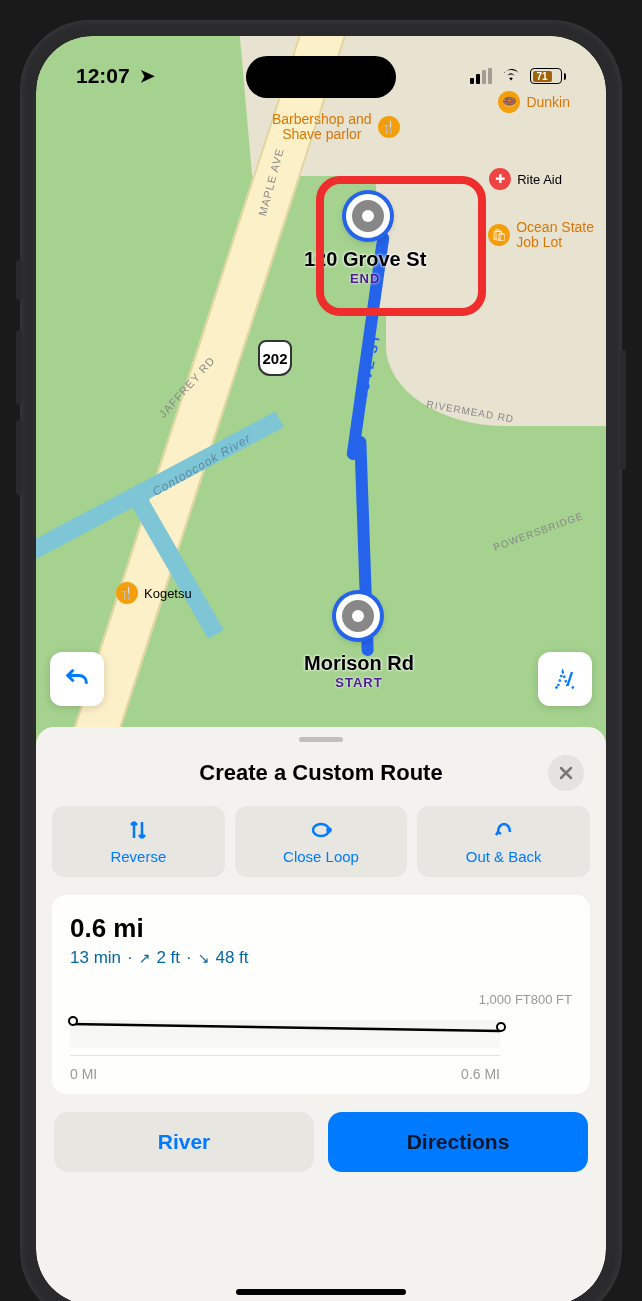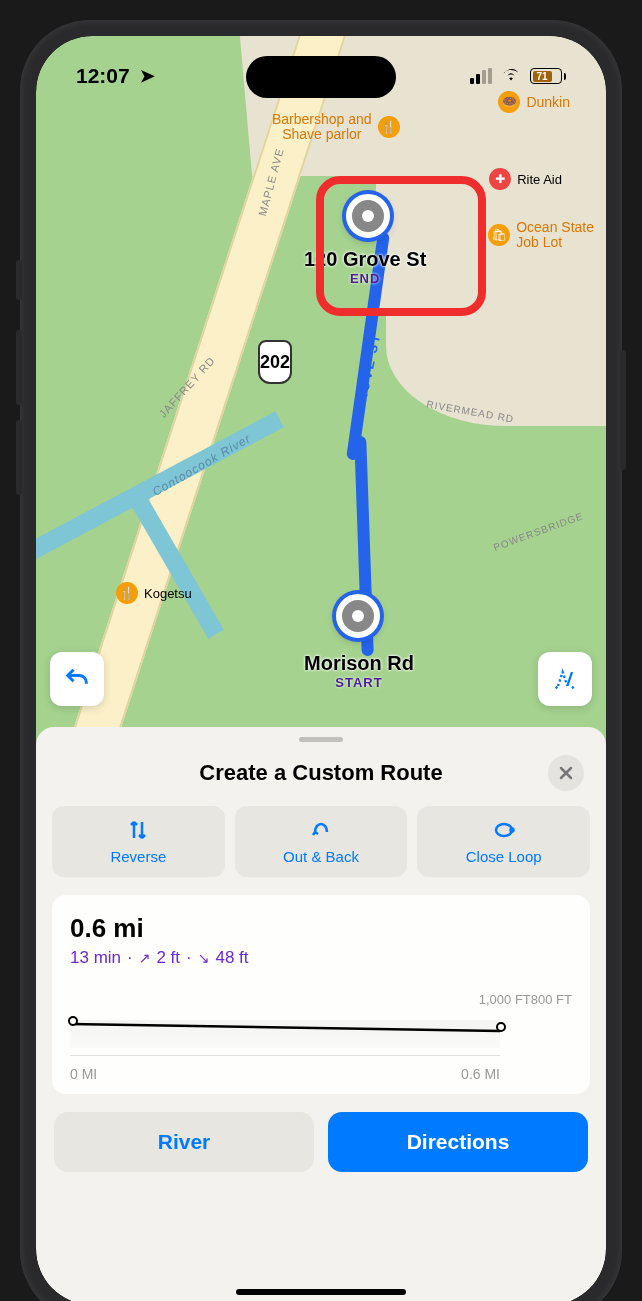--- a/index.html
+++ b/index.html
@@ -44,21 +44,21 @@
 .poi-riteaid { top: 132px; right: 44px; }
 .poi-ocean { top: 184px; right: 12px; text-align: left; line-height: 1.1; font-size: 14px; color: #d97706; }
 .poi-kogetsu { top: 546px; left: 80px; }
 .street-label { position: absolute; font-size: 11px; color: #888; font-weight: 500; letter-spacing: 1px; }
 .sl-maple { top: 140px; left: 200px; transform: rotate(-75deg); }
 .sl-jaffrey { top: 345px; left: 112px; transform: rotate(-48deg); }
 .sl-rivermead { top: 370px; left: 390px; transform: rotate(10deg); font-size: 10px; }
 .sl-powers { top: 490px; right: 20px; transform: rotate(-20deg); font-size: 10px; }
 .sl-river-name { top: 422px; left: 110px; transform: rotate(-30deg); color: #5a8ca5; font-style: italic; font-size: 12px; }
 .sl-grove { top: 330px; left: 290px; transform: rotate(-78deg); color: #2563eb; font-size: 13px; font-weight: 700; letter-spacing: 2px; }
-.route-shield { position: absolute; top: 304px; left: 222px; width: 34px; height: 44px; background: #fff; border: 2px solid #333; border-radius: 8px 8px 12px 12px; display: flex; align-items: center; justify-content: center; font-size: 18px; font-weight: 700; }
+.route-shield { position: absolute; top: 304px; left: 222px; width: 34px; height: 36px; background: #fff; border: 2px solid #333; border-radius: 8px 8px 12px 12px; display: flex; align-items: center; justify-content: center; font-size: 15px; font-weight: 700; }
 .route-line { position: absolute; width: 12px; background: #2563eb; border-radius: 6px; }
 .rl1 { top: 195px; left: 326px; height: 230px; transform: rotate(8deg); }
 .rl2 { top: 400px; left: 322px; height: 220px; transform: rotate(-2deg); }
 .route-pin { position: absolute; width: 44px; height: 44px; background: #888; border: 6px solid #fff; border-radius: 50%; box-shadow: 0 0 0 4px #2563eb, 0 3px 8px rgba(0,0,0,0.3); }
 .pin-end { top: 158px; left: 310px; }
 .pin-start { top: 558px; left: 300px; }
 .pin-inner { position: absolute; top: 50%; left: 50%; transform: translate(-50%,-50%); width: 12px; height: 12px; background: #fff; border-radius: 50%; }
 .pin-label { position: absolute; text-align: center; }
 .pin-label-title { font-size: 20px; font-weight: 700; color: #000; text-shadow: 0 0 3px #fff, 0 0 3px #fff; }
 .pin-label-sub { font-size: 13px; font-weight: 600; color: #4c1d95; letter-spacing: 1px; text-shadow: 0 0 3px #fff; }
@@ -72,35 +72,35 @@
 .sheet { position: absolute; bottom: 0; left: 0; right: 0; height: 578px; background: #f3f2ee; border-radius: 18px 18px 0 0; padding: 10px 16px 0; }
 .grabber { width: 44px; height: 5px; background: #c0c0bc; border-radius: 3px; margin: 0 auto 18px; }
 .sheet-header { display: flex; align-items: center; justify-content: center; position: relative; margin-bottom: 20px; }
 .sheet-title { font-size: 22px; font-weight: 600; }
 .close-btn { position: absolute; right: 6px; width: 36px; height: 36px; background: #e4e3df; border-radius: 50%; display: flex; align-items: center; justify-content: center; color: #777; font-size: 20px; font-weight: 400; }
 .action-row { display: flex; gap: 10px; margin-bottom: 18px; }
 .action-btn { flex: 1; background: #e7e6e1; border-radius: 12px; padding: 12px 8px; display: flex; flex-direction: column; align-items: center; gap: 6px; color: #007aff; font-size: 15px; font-weight: 500; }
 .action-btn svg { width: 24px; height: 24px; }
 .info-card { background: #fefefd; border-radius: 14px; padding: 18px 18px 12px; margin-bottom: 18px; }
 .distance { font-size: 26px; font-weight: 700; margin-bottom: 4px; }
-.stats-row { color: #6d28d9; font-size: 17px; display: flex; align-items: center; gap: 6px; margin-bottom: 24px; }
+.stats-row { color: #0369a1; font-size: 17px; display: flex; align-items: center; gap: 6px; margin-bottom: 24px; }
 .elev-arrow { font-size: 14px; }
 .elev-chart { position: relative; height: 90px; }
 .elev-labels-right { position: absolute; right: 0; display: flex; flex-direction: row; justify-content: space-between; height: 60px; top: 0; color: #999; font-size: 13px; text-align: right; }
 .elev-band { position: absolute; top: 28px; left: 0; right: 72px; height: 28px; background: linear-gradient(to bottom, rgba(0,0,0,0.04), rgba(0,0,0,0.02)); }
 .elev-line { position: absolute; top: 28px; left: 0; right: 72px; height: 12px; }
 .elev-line svg { width: 100%; height: 100%; }
 .elev-dot { position: absolute; width: 10px; height: 10px; background: #fff; border: 2.5px solid #000; border-radius: 50%; }
 .ed-start { top: 24px; left: -2px; }
 .ed-end { top: 30px; right: 66px; }
 .elev-bottom { position: absolute; bottom: 0; left: 0; right: 72px; display: flex; justify-content: space-between; color: #999; font-size: 14px; border-top: 1px solid #e0e0dc; padding-top: 10px; }
 .bottom-row { display: flex; gap: 14px; padding: 0 2px; }
 .bottom-btn { flex: 1; padding: 18px; border-radius: 14px; font-size: 21px; font-weight: 600; text-align: center; }
 .btn-save { background: #e7e6e1; color: #007aff; }
-.btn-directions { background: #007aff; color: #ffffff; }
+.btn-directions { background: #007aff; color: #0f172a; }
 .home-indicator { position: absolute; bottom: 10px; left: 50%; transform: translateX(-50%); width: 170px; height: 6px; background: #000; border-radius: 3px; }
 </style>
 </head>
 <body>
 
 <div class="phone-frame">
   <div class="side-btn btn-left-1"></div>
   <div class="side-btn btn-left-2"></div>
   <div class="side-btn btn-left-3"></div>
   <div class="side-btn btn-right"></div>
@@ -220,30 +220,30 @@
 
         <div class="action-row">
           <div class="action-btn">
             <svg viewBox="0 0 24 24" fill="none" stroke="#007aff" stroke-width="2.5">
                 <path d="M8 4v16m0-16L5 7m3-3l3 3M16 20V4m0 16l3-3m-3 3l-3-3"></path>
               </svg>
             <span>Reverse</span>
           </div>
           <div class="action-btn">
             <svg viewBox="0 0 24 24" fill="none" stroke="#007aff" stroke-width="2.5">
-                <path d="M6 14c0-5 3-8 6-8s6 3 6 8M6 14l-2 3m2-3l3 2"></path>
-              </svg>
-            <span>Out &amp; Back</span>
+                <ellipse cx="12" cy="12" rx="8" ry="6"></ellipse>
+                <circle cx="20" cy="12" r="1.5" fill="#007aff"></circle>
+              </svg>
+            <span>Close Loop</span>
           </div>
           <div class="action-btn">
             <svg viewBox="0 0 24 24" fill="none" stroke="#007aff" stroke-width="2.5">
-                <ellipse cx="12" cy="12" rx="8" ry="6"></ellipse>
-                <circle cx="20" cy="12" r="1.5" fill="#007aff"></circle>
-              </svg>
-            <span>Close Loop</span>
+                <path d="M6 14c0-5 3-8 6-8s6 3 6 8M6 14l-2 3m2-3l3 2"></path>
+              </svg>
+            <span>Out &amp; Back</span>
           </div>
         </div>
 
         <div class="info-card">
           <div class="distance">0.6 mi</div>
           <div class="stats-row">
             <span>13 min</span>
             <span>·</span>
             <span class="elev-arrow">↗</span>
             <span>2 ft</span>

